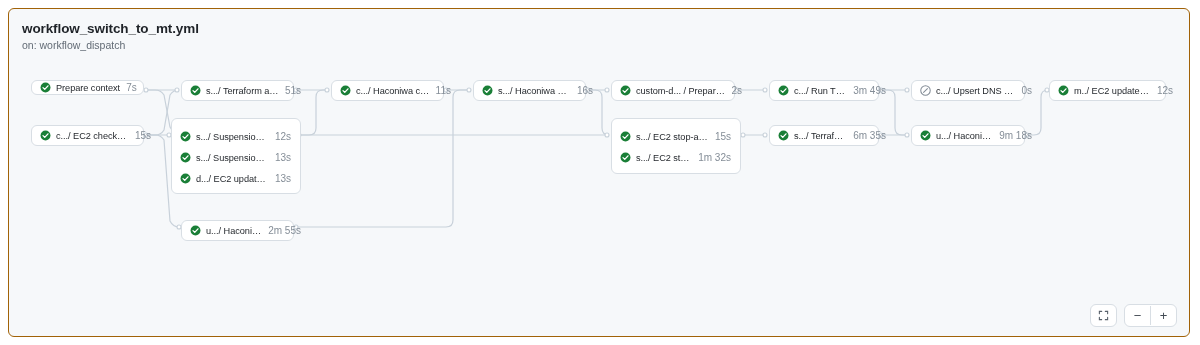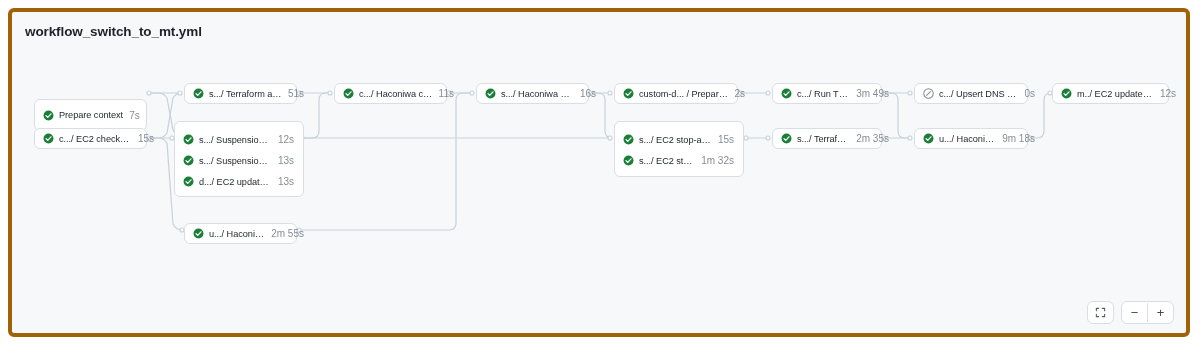--- a/index.html
+++ b/index.html
@@ -4,21 +4,21 @@
 <style>
   html,body{margin:0;padding:0;}
   body{
     width:1200px;height:345px;overflow:hidden;
     background:#ffffff;
     font-family:"Liberation Sans", sans-serif;
     -webkit-font-smoothing:antialiased;
   }
   .frame{
     position:absolute; left:8px; top:8px; width:1182px; height:329px;
-    background:#f6f8fa; border:4px solid #a16207; border-radius:6px;
+    background:#f6f8fa; border:1px solid #a16207; border-radius:6px;
     box-sizing:border-box; overflow:hidden;
   }
   .header{ position:absolute; left:13px; top:12px; }
   .wf-title{ font-size:13.5px; font-weight:bold; color:#1f2328; letter-spacing:-0.1px; }
   .wf-sub{ font-size:10.5px; color:#636c76; margin-top:3px; }
 
   #edges{ position:absolute; left:0; top:0; width:1182px; height:329px; pointer-events:none; }
   #edges path{ fill:none; stroke:#c8d1da; stroke-width:1.2px; }
   #edges circle{ fill:#ffffff; stroke:#c8d1da; stroke-width:1.1px; }
 
@@ -50,20 +50,21 @@
   .zbtn{ width:25px; height:19px; display:flex; align-items:center; justify-content:center; font-size:13px; color:#424a53; }
   .zdiv{ width:1px; height:19px; background:#d8dee4; }
 </style>
 </head>
 <body>
 
 <div class="frame">
 
   <div class="header">
     <div class="wf-title">workflow_switch_to_mt.yml</div>
+    <div class="wf-sub">on: workflow_dispatch</div>
   </div>
 
   <svg id="edges" viewBox="0 0 1182 329">
     <g>
 
       <path d="M135,81 H146 Q152,81 155,86 L161,118 Q164,124 170,124"></path>
       <path d="M135,126 H146 Q152,126 155,121 L161,86 Q164,81 170,81"></path>
       <path d="M135,126 H146 Q152,126 155,131 L161,212 Q164,218 170,218"></path>
       <path d="M135,81 H170"></path>
       <path d="M135,126 H170"></path>
@@ -115,21 +116,21 @@
       <circle cx="872" cy="81" r="2"></circle>
         <circle cx="898" cy="81" r="2"></circle>
       <circle cx="872" cy="126" r="2"></circle>
         <circle cx="898" cy="126" r="2"></circle>
       <circle cx="1018" cy="126" r="2"></circle>
         <circle cx="1038" cy="81" r="2"></circle>
     </g>
   </svg>
 
   <div id="node-layer">
-      <div class="node" style="left: 22px; top: 71px; width: 113px; height: 32px; margin-top: 16px;">
+      <div class="node" style="left: 22px; top: 71px; width: 113px; height: 15px;">
         <div class="row">
           <svg class="ico" viewBox="0 0 16 16">
             <circle cx="8" cy="8" r="7.2" fill="#1a7f37"></circle>
             <path d="M4.4 8.2 L6.9 10.7 L11.6 5.6" fill="none" stroke="#ffffff" stroke-width="1.9" stroke-linecap="round" stroke-linejoin="round"></path>
           </svg>
           <span class="lbl">Prepare context</span>
           <span class="dur">7s</span>
         </div>
       </div>
       <div class="node" style="left: 22px; top: 116px; width: 113px; height: 21px;">
@@ -202,21 +203,21 @@
           <span class="dur">3m 49s</span>
         </div>
       </div>
       <div class="node" style="left: 760px; top: 116px; width: 110px; height: 21px;">
         <div class="row">
           <svg class="ico" viewBox="0 0 16 16">
             <circle cx="8" cy="8" r="7.2" fill="#1a7f37"></circle>
             <path d="M4.4 8.2 L6.9 10.7 L11.6 5.6" fill="none" stroke="#ffffff" stroke-width="1.9" stroke-linecap="round" stroke-linejoin="round"></path>
           </svg>
           <span class="lbl">s.../ Terraform stop-d...</span>
-          <span class="dur">2m 35s</span>
+          <span class="dur">6m 35s</span>
         </div>
       </div>
       <div class="node" style="left: 902px; top: 71px; width: 114px; height: 21px;">
         <div class="row">
           <svg class="ico" viewBox="0 0 16 16">
             <circle cx="8" cy="8" r="6.9" fill="none" stroke="#848d97" stroke-width="1.5"></circle>
             <path d="M5.2 10.8 L10.8 5.2" stroke="#848d97" stroke-width="1.5" stroke-linecap="round"></path>
           </svg>
           <span class="lbl">c.../ Upsert DNS ${{ inputs....</span>
           <span class="dur">0s</span>

